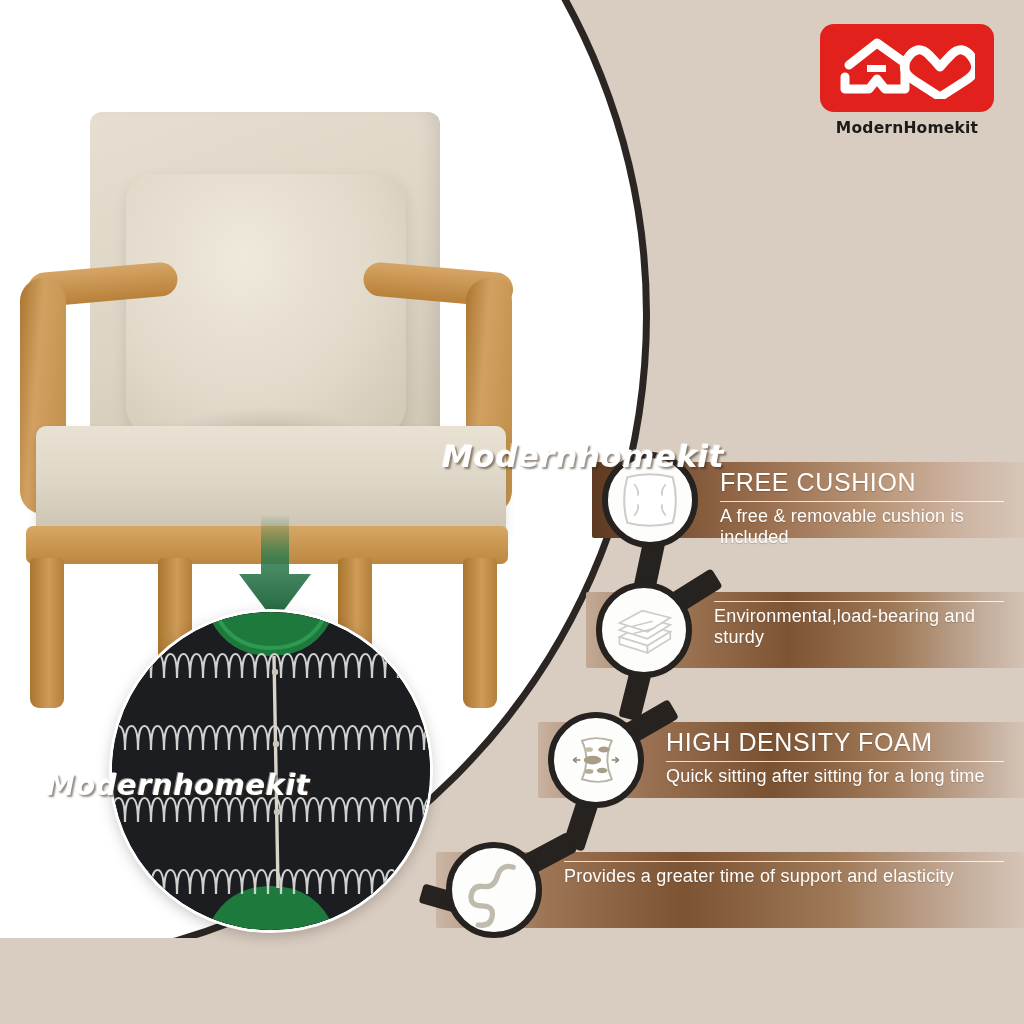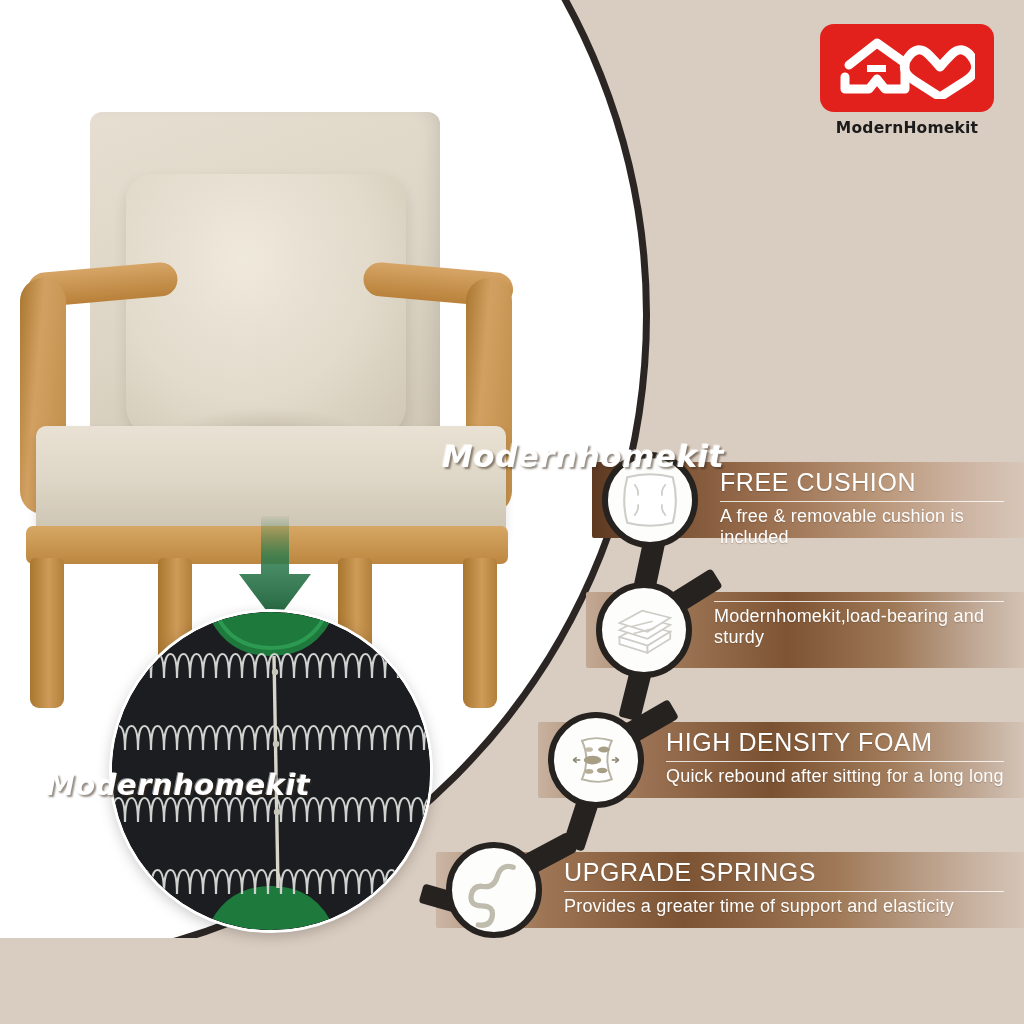--- a/index.html
+++ b/index.html
@@ -287,21 +287,21 @@
           <path d="M52 66 L78 50 L78 58 L52 74 z"></path>
           <path d="M20 48 L46 34 L78 42 L52 58 z"></path>
           <path d="M20 40 L46 26 L78 34 L52 50 z"></path>
         </g>
         <path d="M34 44 L58 38" stroke="#cfcdc8" stroke-width="1.6" fill="none"></path>
         <path d="M36 52 L60 46" stroke="#cfcdc8" stroke-width="1.6" fill="none"></path>
       </svg>
     </div>
     <div class="f-text">
       <div class="f-rule"></div>
-      <div class="f-sub">Modernhomekit,load-bearing and sturdy</div>
+      <div class="f-sub">Environmental,load-bearing and sturdy</div>
     </div>
   </div>
 
   <div class="feature f3">
     <div class="f-bar"></div>
     <div class="f-handle" style="left:96px; top:-30px; transform:rotate(60deg);"></div>
     <div class="f-handle" style="left:34px; top:62px; transform:rotate(18deg);"></div>
     <div class="f-icon">
       <svg viewBox="0 0 96 96">
         <path d="M32 26 q10 22 0 44 q20 6 34 0 q-10 -22 0 -44 q-18 -6 -34 0 z" fill="#ffffff" stroke="#b9b5a6" stroke-width="2.2"></path>
@@ -314,33 +314,32 @@
           <path d="M22 48 h8"></path>
             <path d="M22 48 l4 -3 M22 48 l4 3"></path>
           <path d="M74 48 h-8"></path>
             <path d="M74 48 l-4 -3 M74 48 l-4 3"></path>
         </g>
       </svg>
     </div>
     <div class="f-text">
       <div class="f-title">HIGH DENSITY FOAM</div>
       <div class="f-rule"></div>
-      <div class="f-sub">Quick rebound after sitting for a long long</div>
+      <div class="f-sub">Quick sitting after sitting for a long time</div>
     </div>
   </div>
 
   <div class="feature f4">
     <div class="f-bar"></div>
     <div class="f-handle" style="left:96px; top:-28px; transform:rotate(62deg);"></div>
     <div class="f-handle" style="left:-16px; top:40px; width:66px; height:20px; transform:rotate(16deg);"></div>
     <div class="f-icon">
       <svg viewBox="0 0 96 96">
         <path d="M70 22 q-14 -4 -18 10 q-4 14 -16 12 q-12 -2 -14 10 q-2 12 12 12 q14 0 12 12 q-2 12 -16 10" fill="none" stroke="#bfbcae" stroke-width="6" stroke-linecap="round"></path>
       </svg>
     </div>
     <div class="f-text">
-      <div class="f-title">UPGRADE SPRINGS</div>
       <div class="f-rule"></div>
       <div class="f-sub">Provides a greater time of support and elasticity</div>
     </div>
   </div>
 
 </div>
 
 </body></html>

